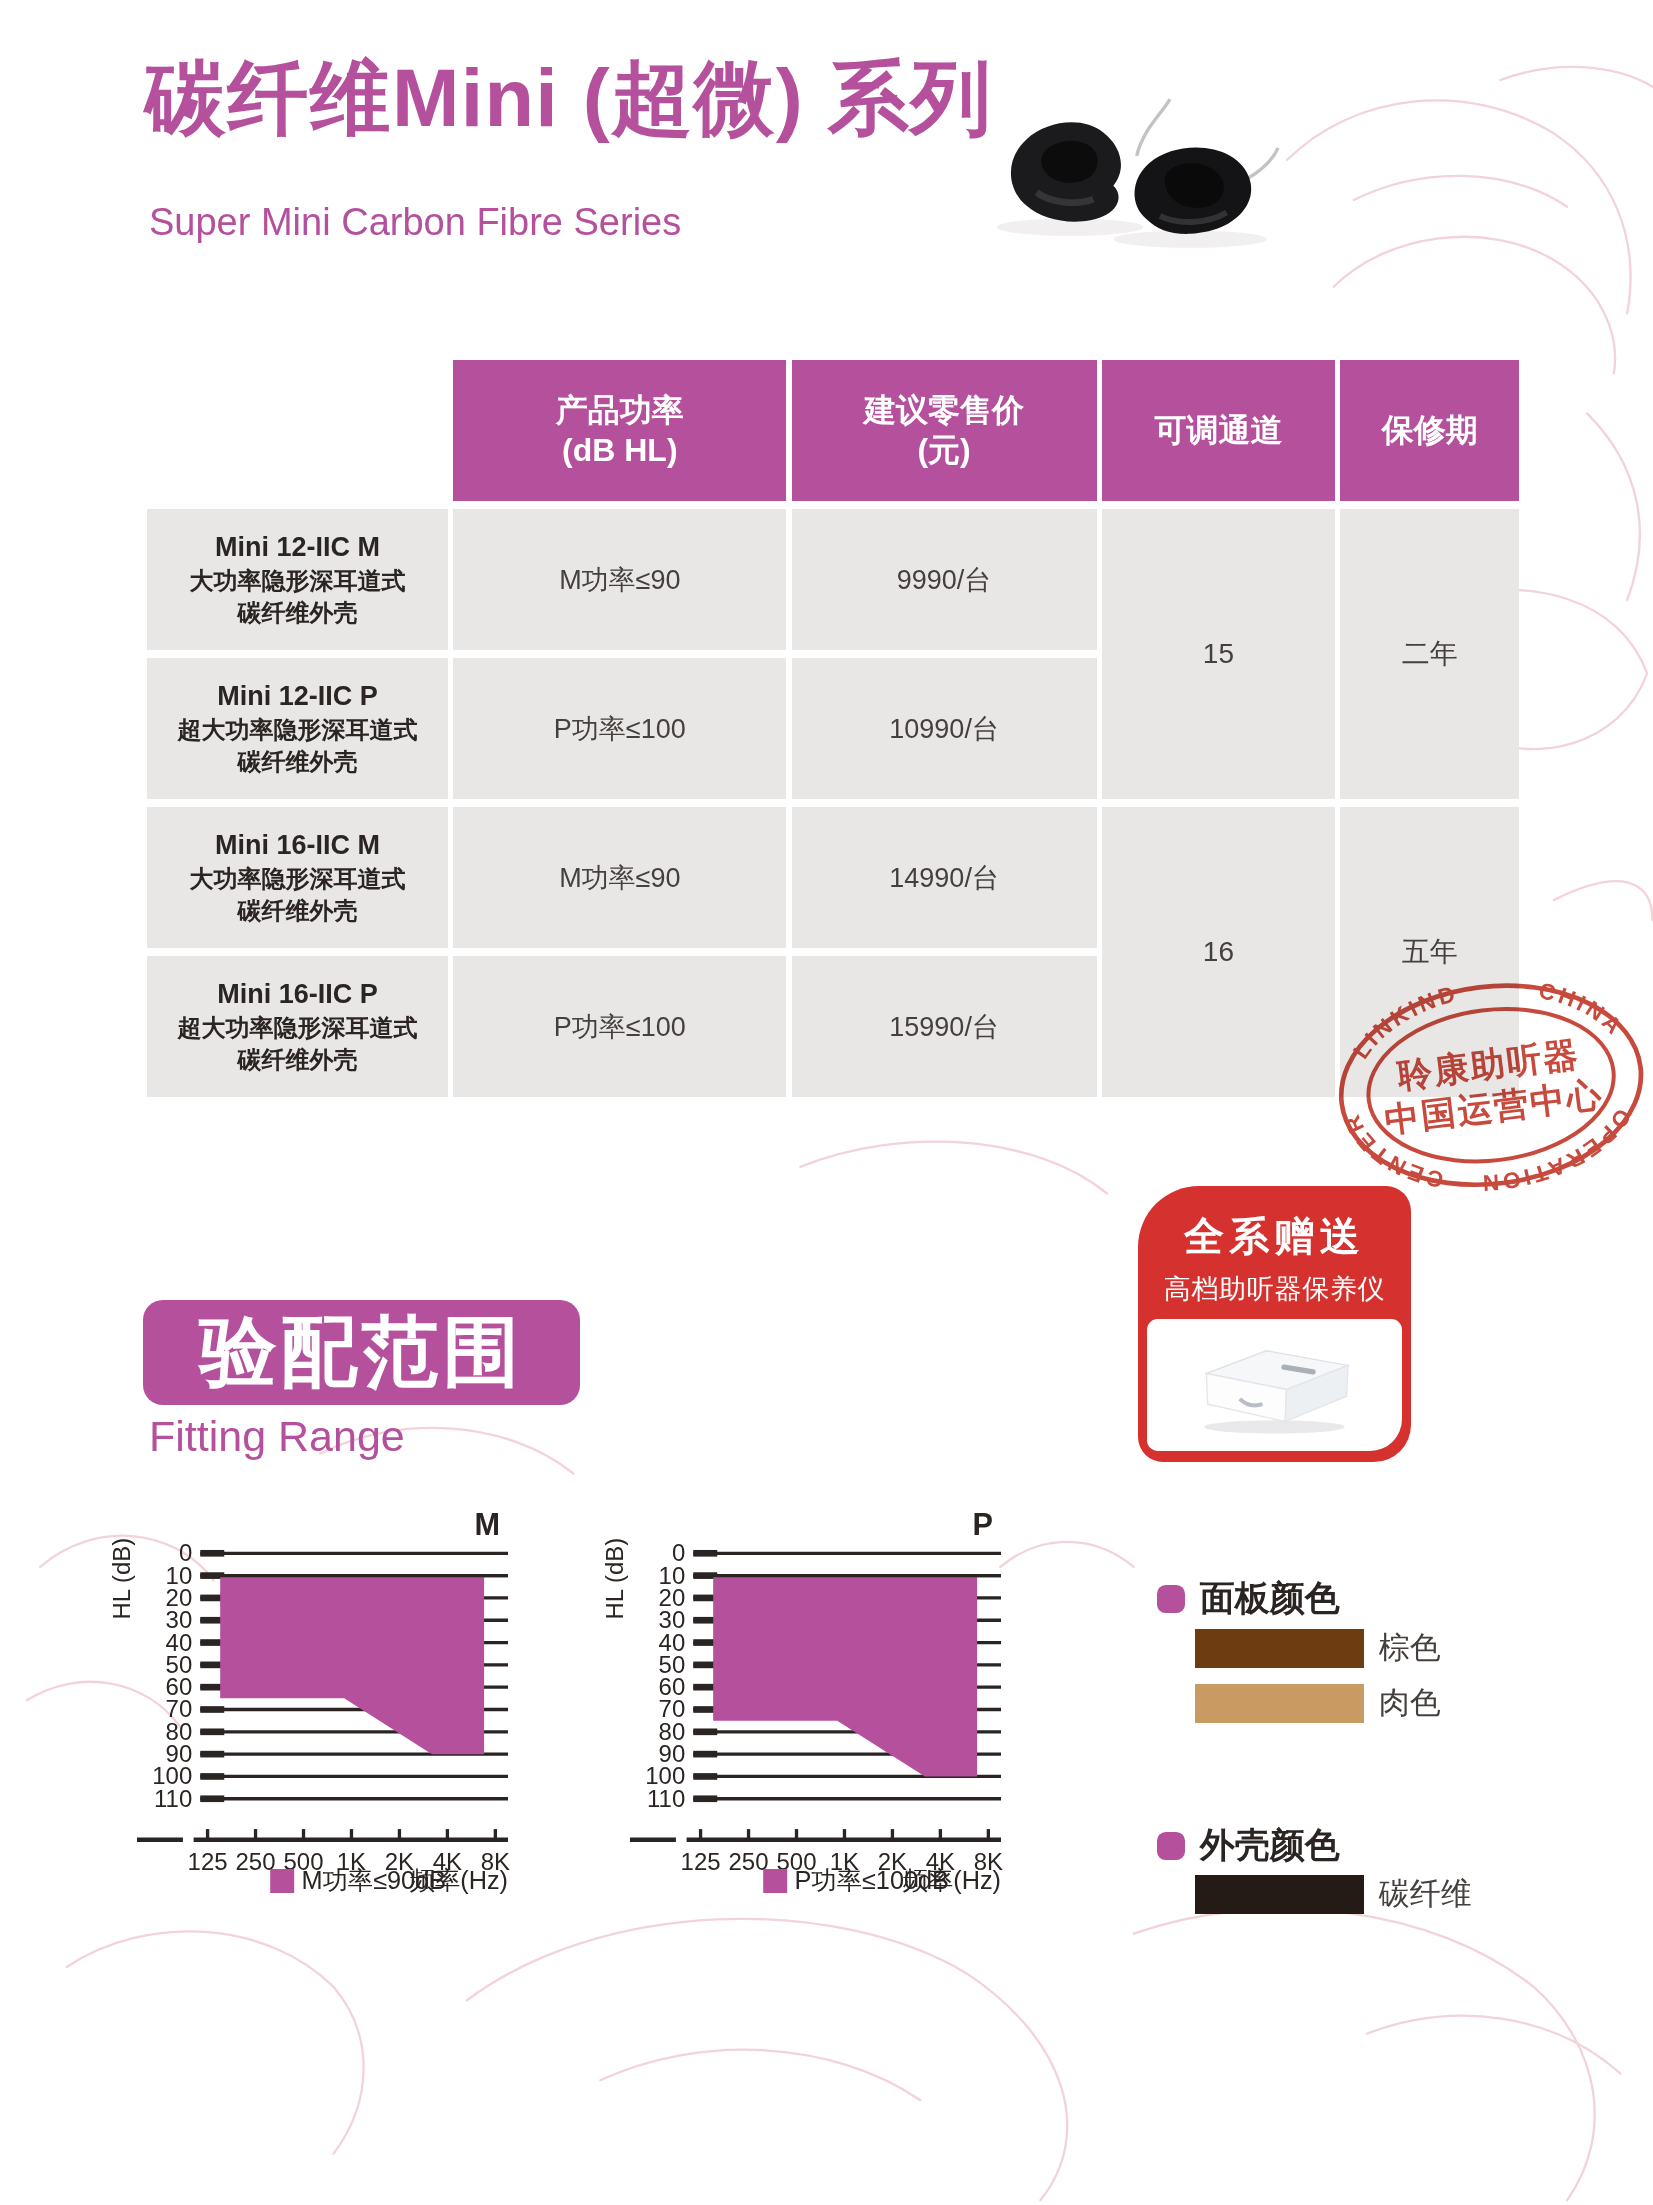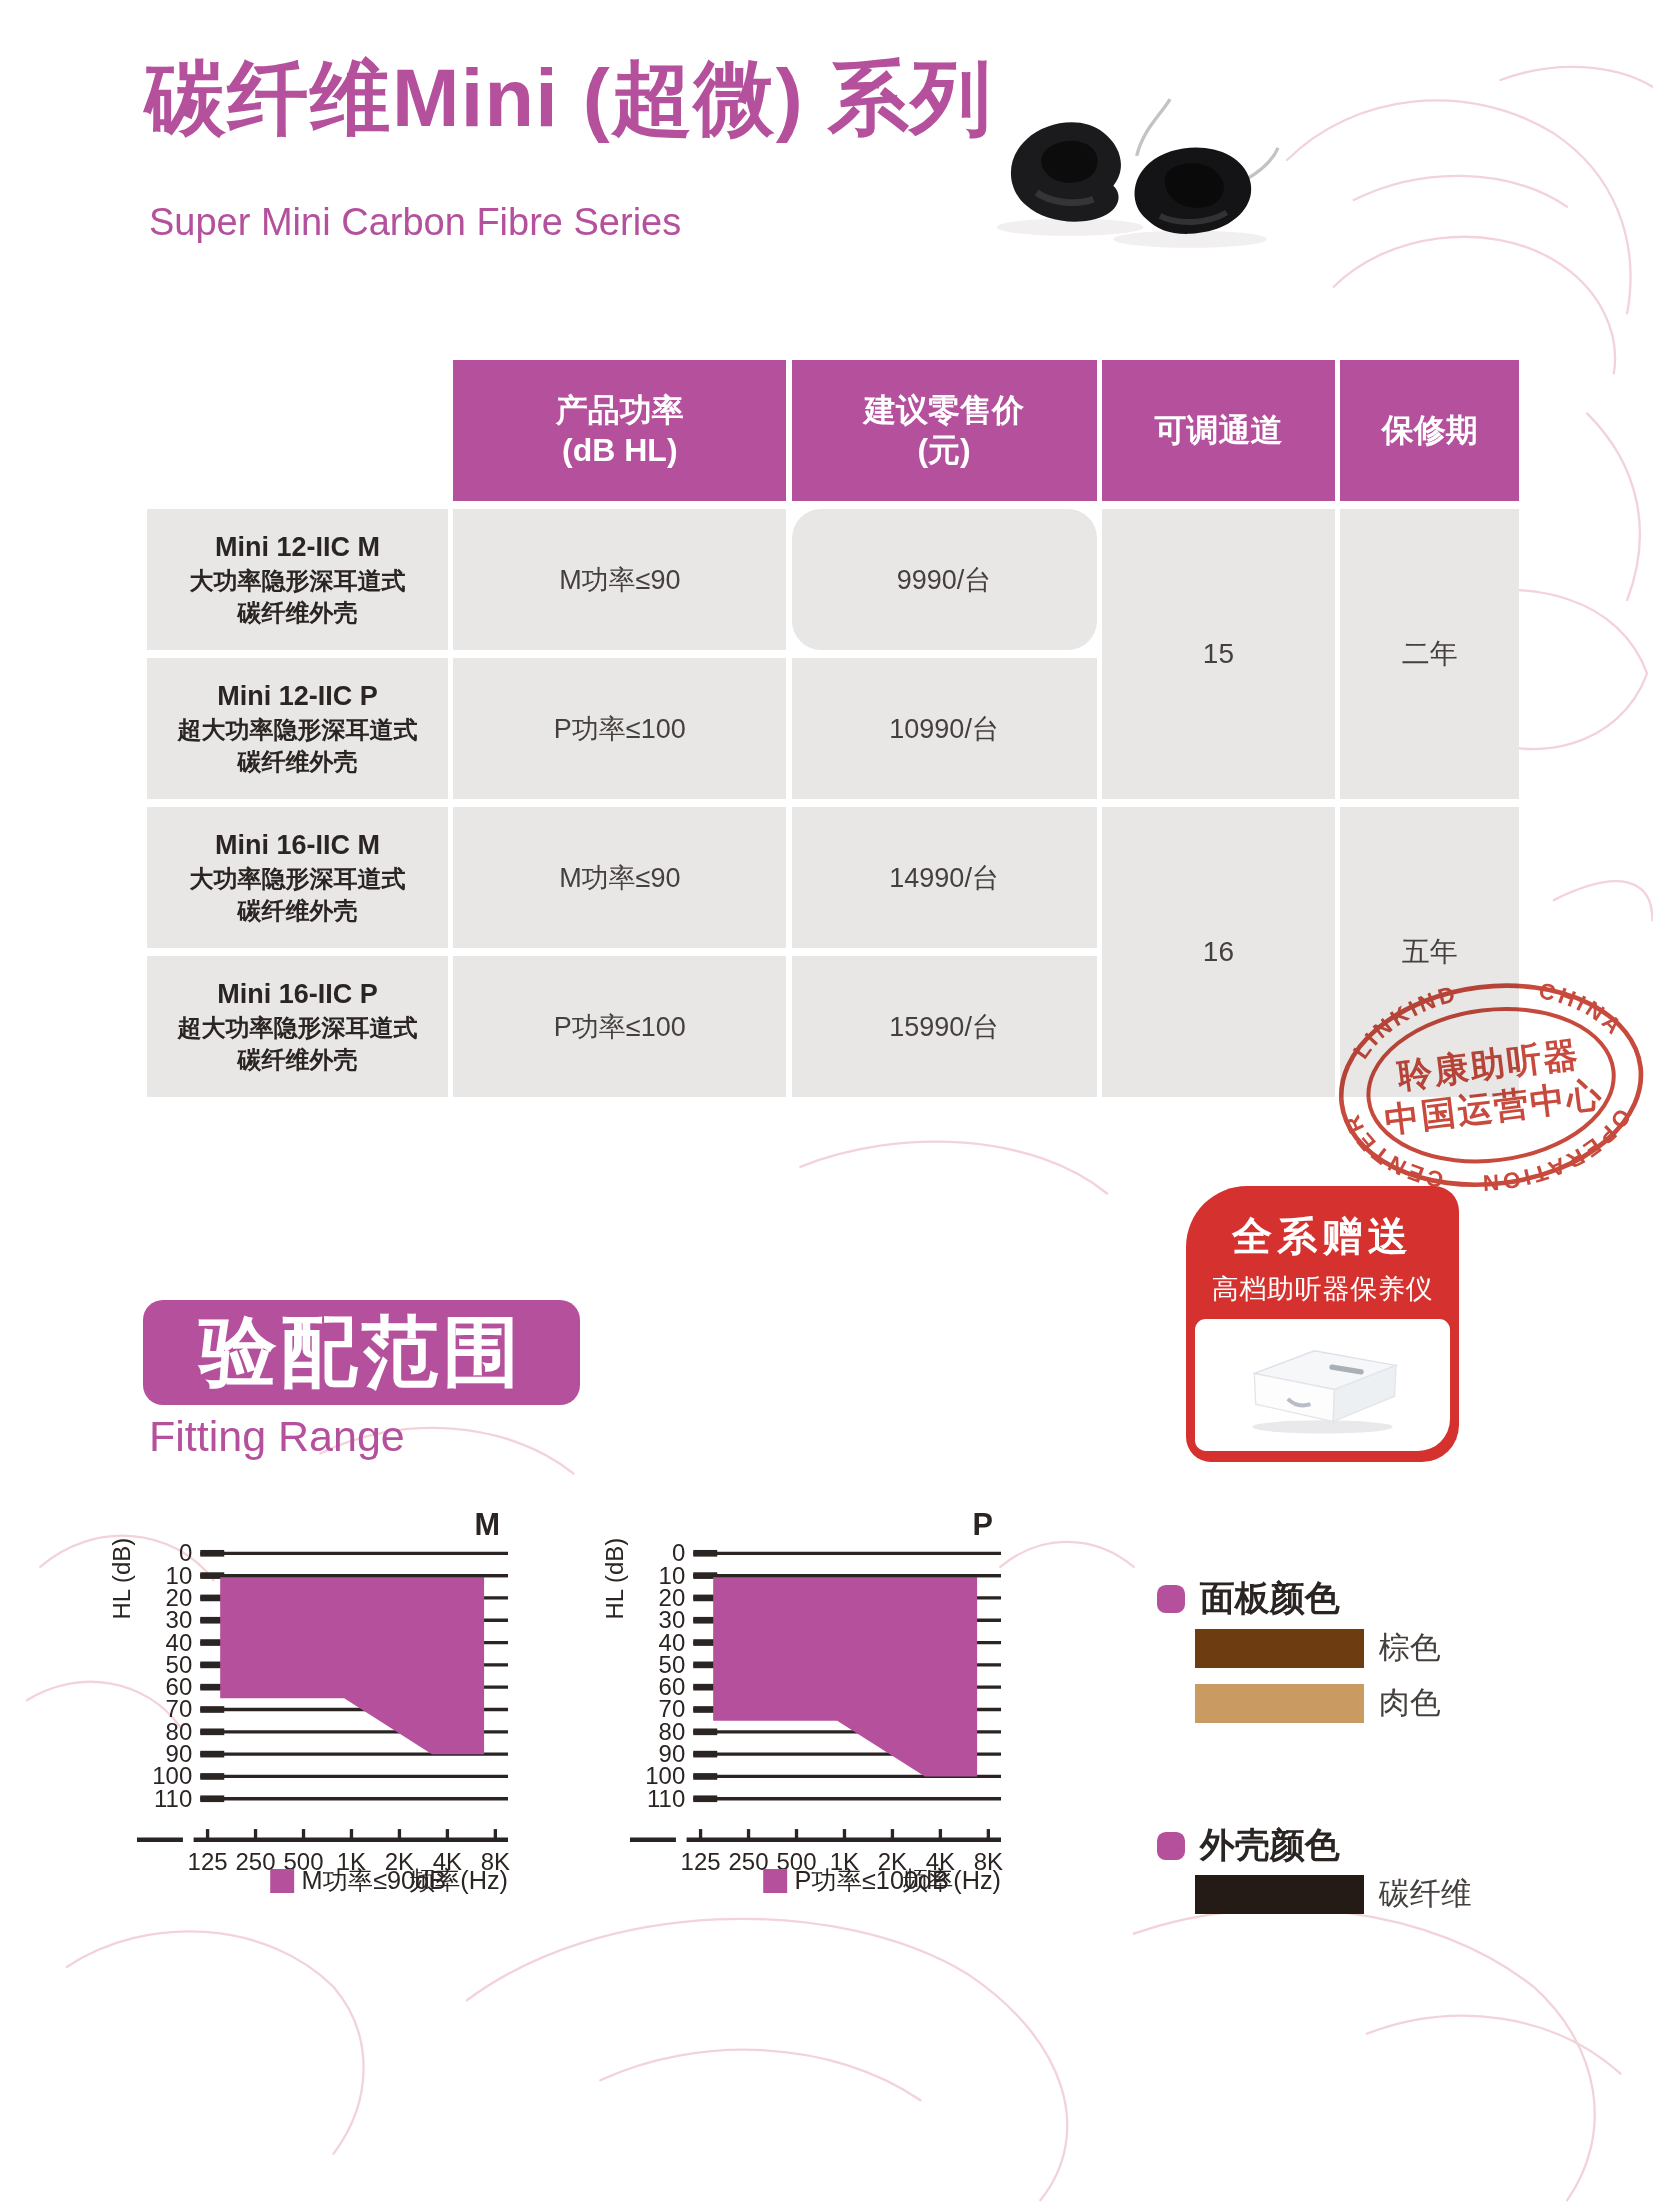--- a/index.html
+++ b/index.html
@@ -19,21 +19,21 @@
   .td{background:#e9e7e6;display:flex;flex-direction:column;align-items:center;justify-content:center;
       text-align:center;}
   .model{font-size:27px;font-weight:700;line-height:1.3;}
   .desc{font-size:24px;font-weight:600;line-height:1.35;white-space:pre-line;}
   .val{font-size:27px;font-weight:400;color:#45403d;}
   .big-val{font-size:28px;font-weight:400;color:#45403d;}
   
   .stamp{left:1335px;top:975px;transform:rotate(-7deg);mix-blend-mode:multiply;opacity:.92;}
   
   .gift{left:1138px;top:1186px;width:273px;height:276px;background:#d5312e;
-        border-radius:61px 25px 37px 25px;text-align:center;margin-left:48px;}
+        border-radius:61px 25px 37px 25px;text-align:center;}
   .gift-title{margin-top:23px;font-size:40px;font-weight:700;color:#fff;letter-spacing:5.3px;}
   .gift-sub{margin-top:6.7px;font-size:27px;font-weight:400;color:#ffffff;letter-spacing:0.7px;text-align:center;}
   .gift-panel{position:absolute;left:9.3px;right:9.3px;bottom:10.7px;height:132px;background:#fff;
         border-radius:10.7px 10.7px 32px 10.7px;display:flex;align-items:center;justify-content:center;}
   
   .fit-badge{left:143px;top:1300px;width:437px;height:105px;background:#b4509c;border-radius:20px;
         display:flex;align-items:center;justify-content:center;}
   .fit-badge span{font-size:77px;font-weight:800;color:#fff;letter-spacing:4px;}
   .fit-sub{left:149px;top:1412px;font-size:43px;font-weight:500;color:#b4509c;}
   
@@ -99,21 +99,21 @@
     <div class="th" style="grid-column:5;grid-row:1;">保修期</div>
 
     <div class="td" style="grid-column:1;grid-row:2;">
       <div class="model">Mini 12-IIC M</div>
       <div class="desc">大功率隐形深耳道式
 碳纤维外壳</div>
     </div>
     <div class="td" style="grid-column:2;grid-row:2;">
       <div class="val">M功率≤90</div>
     </div>
-    <div class="td" style="grid-column:3;grid-row:2;border-radius:29px;">
+    <div class="td" style="grid-column:3;grid-row:2;">
       <div class="val">9990/台</div>
     </div>
 
     <div class="td" style="grid-column:1;grid-row:3;">
       <div class="model">Mini 12-IIC P</div>
       <div class="desc">超大功率隐形深耳道式
 碳纤维外壳</div>
     </div>
     <div class="td" style="grid-column:2;grid-row:3;">
       <div class="val">P功率≤100</div>

